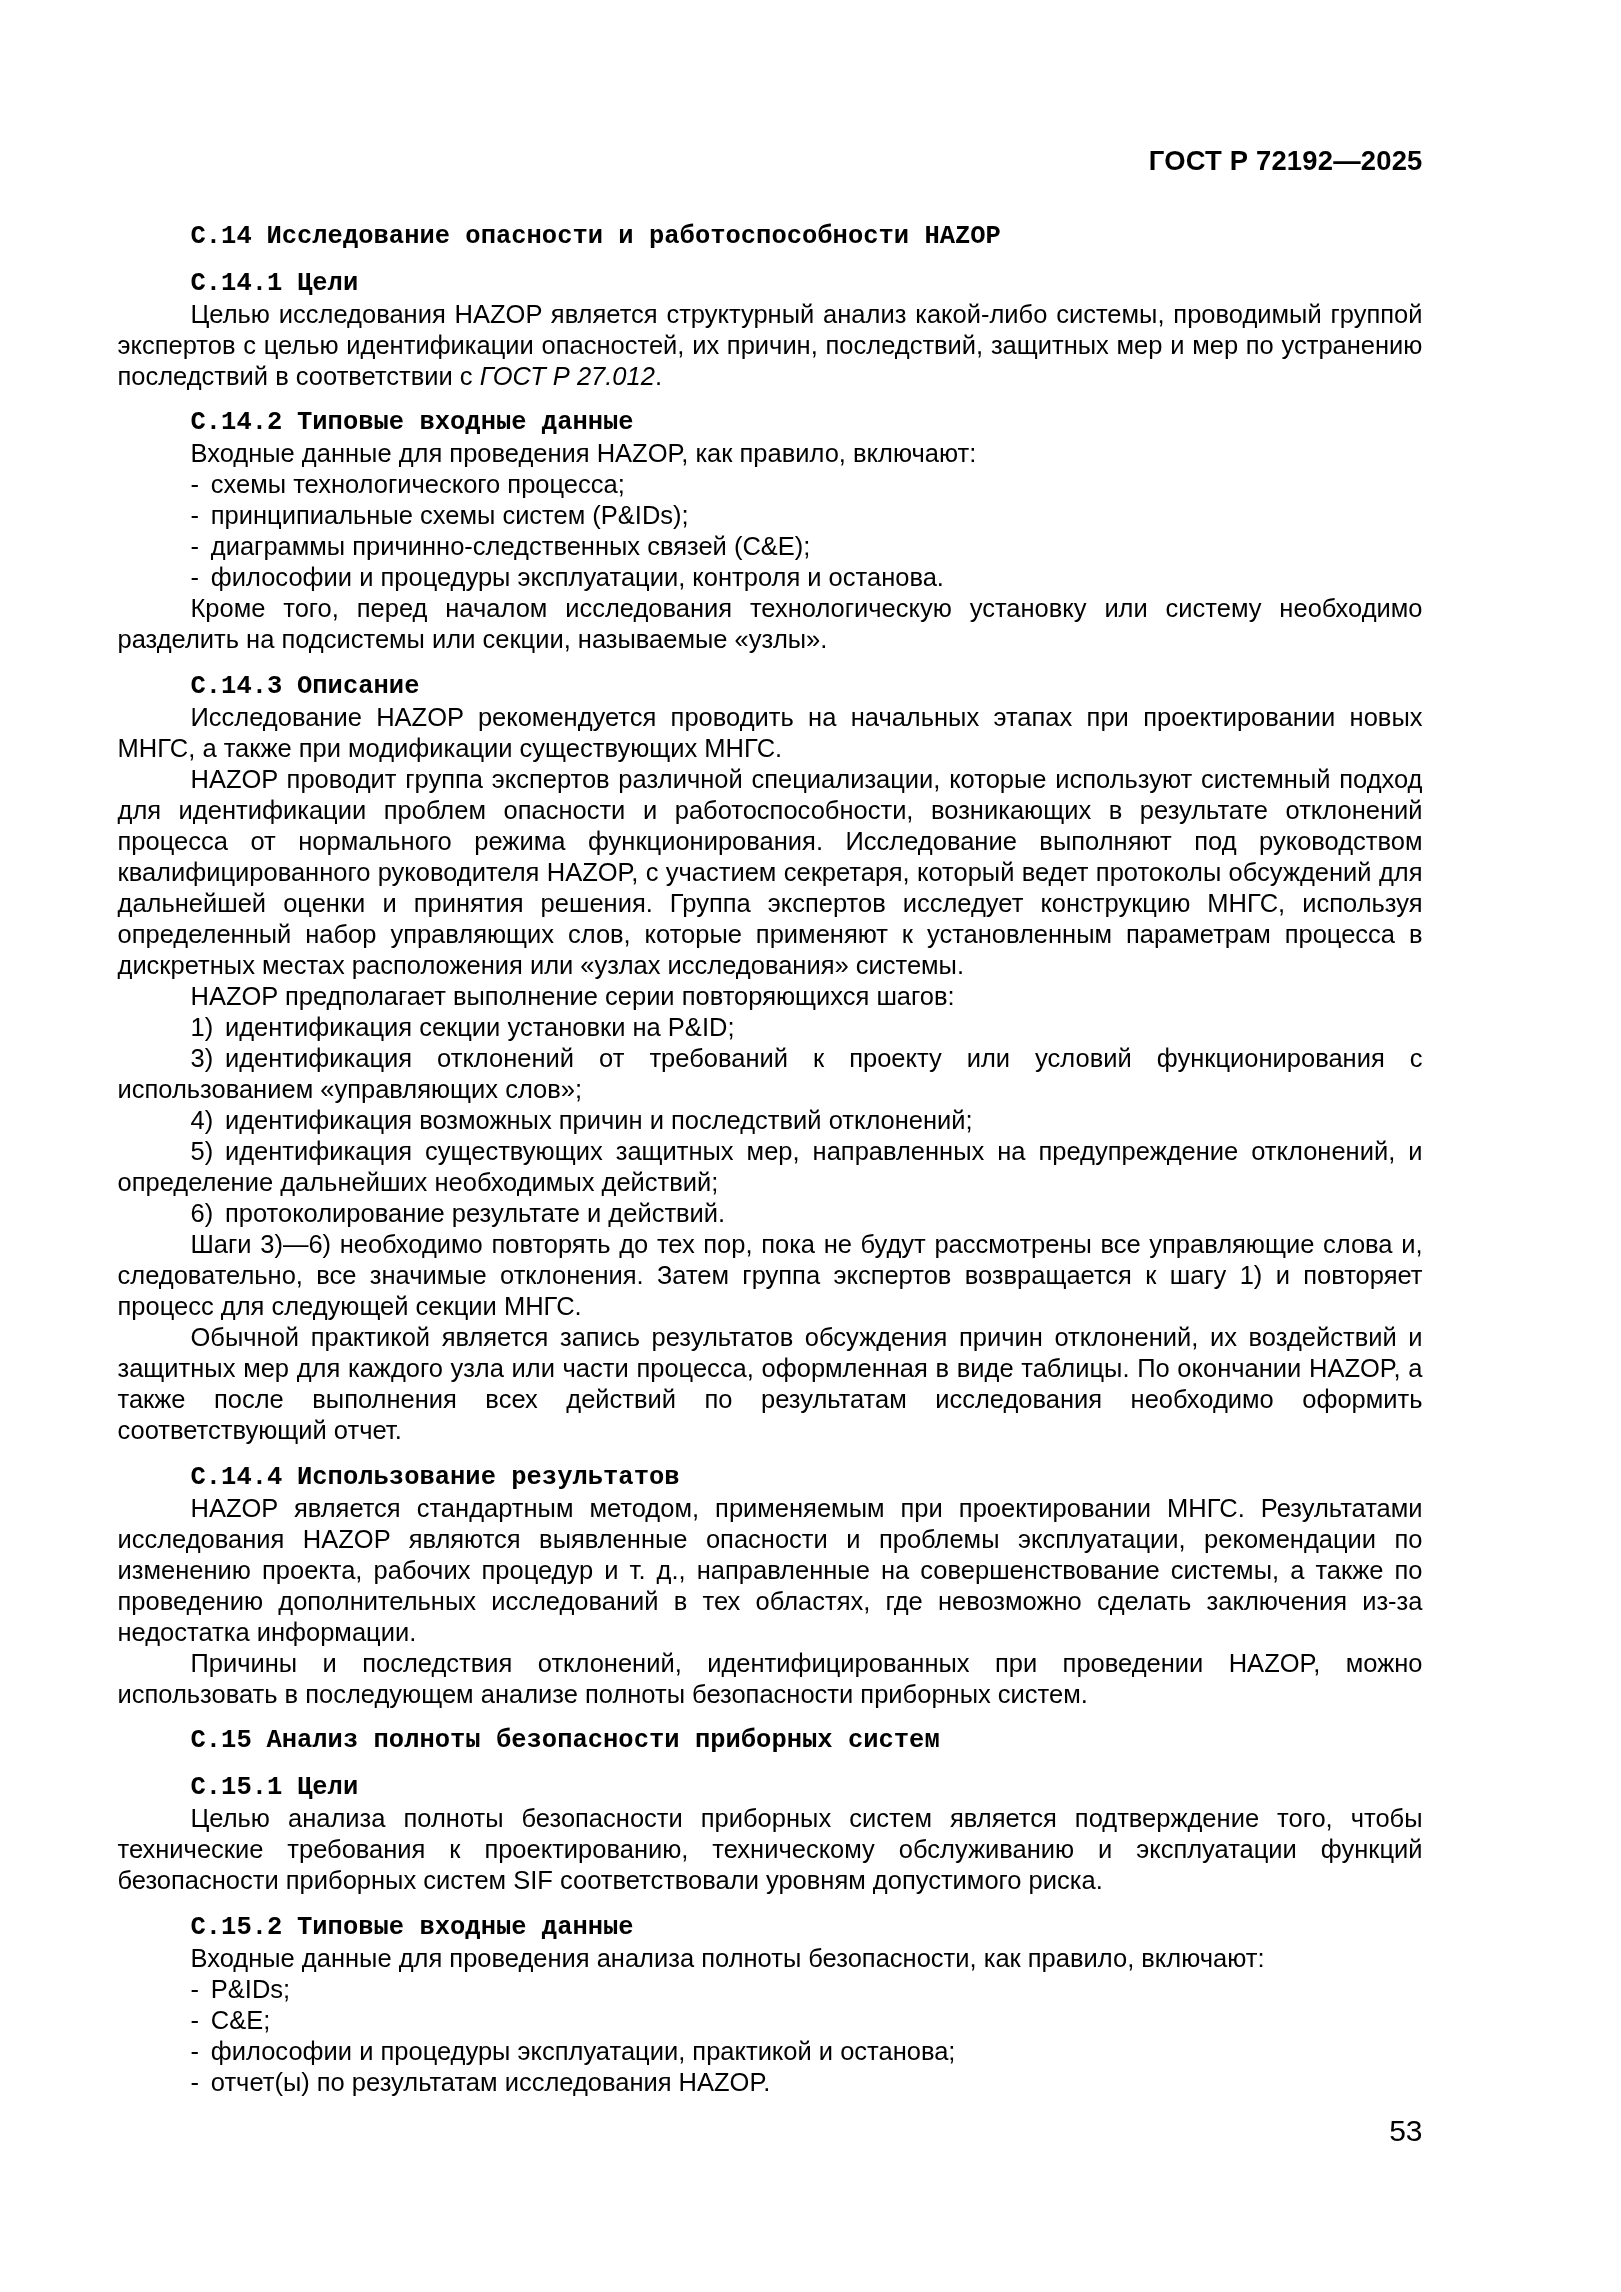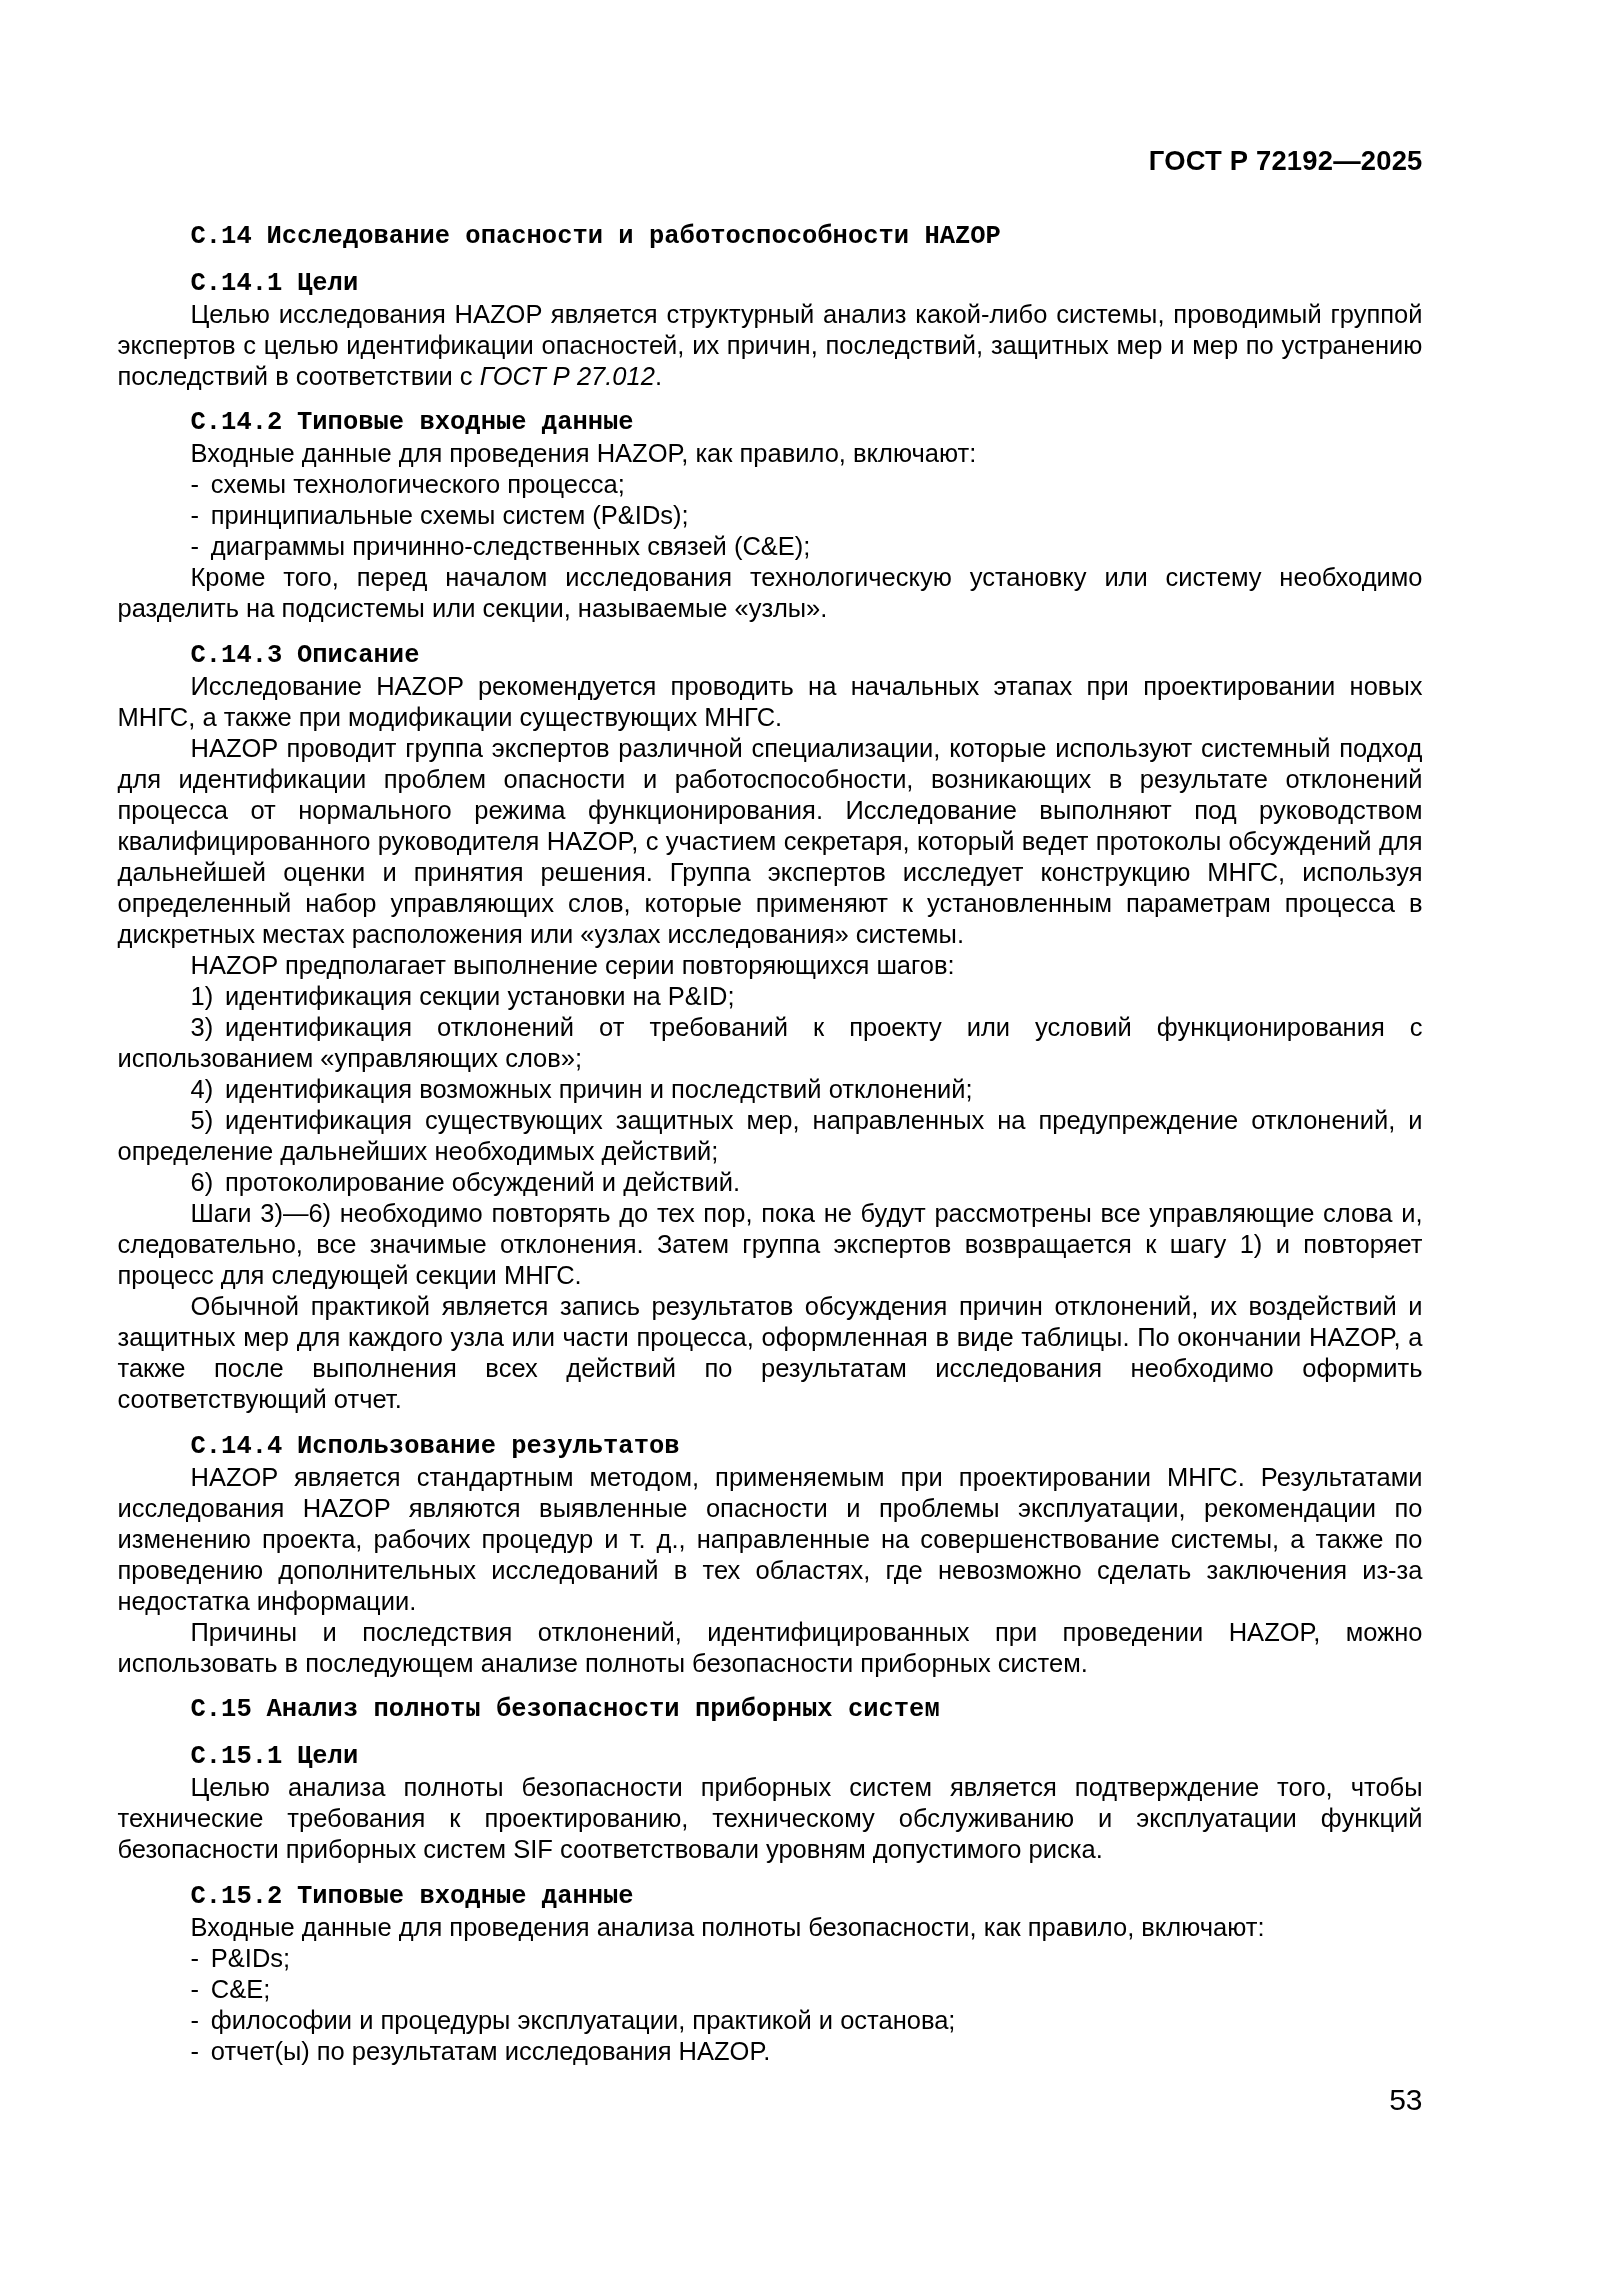--- a/index.html
+++ b/index.html
@@ -70,30 +70,31 @@
 
   <main class="doc-body" id="doc-body">
       <div class="heading section"><span class="hnum">С.14</span><span>Исследование опасности и работоспособности HAZOP</span></div>
       <div class="heading subsection"><span class="hnum">С.14.1</span><span>Цели</span></div>
       <p class="para"><span>Целью исследования HAZOP является структурный анализ какой-либо системы, проводимый группой экспертов с целью идентификации опасностей, их причин, последствий, защитных мер и мер по устранению последствий в соответствии с </span><em>ГОСТ Р 27.012</em><span>.</span></p>
       <div class="heading subsection"><span class="hnum">С.14.2</span><span>Типовые входные данные</span></div>
       <p class="para"><span>Входные данные для проведения HAZOP, как правило, включают:</span></p>
       <p class="para"><span class="marker">-</span><span>схемы технологического процесса;</span></p>
       <p class="para"><span class="marker">-</span><span>принципиальные схемы систем (P&amp;IDs);</span></p>
       <p class="para"><span class="marker">-</span><span>диаграммы причинно-следственных связей (C&amp;E);</span></p>
+      <p class="para"><span class="marker">-</span><span>философии и процедуры эксплуатации, контроля и останова.</span></p>
       <p class="para"><span>Кроме того, перед началом исследования технологическую установку или систему необходимо разделить на подсистемы или секции, называемые «узлы».</span></p>
       <div class="heading subsection"><span class="hnum">С.14.3</span><span>Описание</span></div>
       <p class="para"><span>Исследование HAZOP рекомендуется проводить на начальных этапах при проектировании новых МНГС, а также при модификации существующих МНГС.</span></p>
       <p class="para"><span>HAZOP проводит группа экспертов различной специализации, которые используют системный подход для идентификации проблем опасности и работоспособности, возникающих в результате отклонений процесса от нормального режима функционирования. Исследование выполняют под руководством квалифицированного руководителя HAZOP, с участием секретаря, который ведет протоколы обсуждений для дальнейшей оценки и принятия решения. Группа экспертов исследует конструкцию МНГС, используя определенный набор управляющих слов, которые применяют к установленным параметрам процесса в дискретных местах расположения или «узлах исследования» системы.</span></p>
       <p class="para"><span>HAZOP предполагает выполнение серии повторяющихся шагов:</span></p>
       <p class="para"><span class="marker">1)</span><span>идентификация секции установки на P&amp;ID;</span></p>
       <p class="para"><span class="marker">3)</span><span>идентификация отклонений от требований к проекту или условий функционирования с использованием «управляющих слов»;</span></p>
       <p class="para"><span class="marker">4)</span><span>идентификация возможных причин и последствий отклонений;</span></p>
       <p class="para"><span class="marker">5)</span><span>идентификация существующих защитных мер, направленных на предупреждение отклонений, и определение дальнейших необходимых действий;</span></p>
-      <p class="para"><span class="marker">6)</span><span>протоколирование обсуждений и действий.</span></p>
+      <p class="para"><span class="marker">6)</span><span>протоколирование результате и действий.</span></p>
       <p class="para"><span>Шаги 3)—6) необходимо повторять до тех пор, пока не будут рассмотрены все управляющие слова и, следовательно, все значимые отклонения. Затем группа экспертов возвращается к шагу 1) и повторяет процесс для следующей секции МНГС.</span></p>
       <p class="para"><span>Обычной практикой является запись результатов обсуждения причин отклонений, их воздействий и защитных мер для каждого узла или части процесса, оформленная в виде таблицы. По окончании HAZOP, а также после выполнения всех действий по результатам исследования необходимо оформить соответствующий отчет.</span></p>
       <div class="heading subsection"><span class="hnum">С.14.4</span><span>Использование результатов</span></div>
       <p class="para"><span>HAZOP является стандартным методом, применяемым при проектировании МНГС. Результатами исследования HAZOP являются выявленные опасности и проблемы эксплуатации, рекомендации по изменению проекта, рабочих процедур и т. д., направленные на совершенствование системы, а также по проведению дополнительных исследований в тех областях, где невозможно сделать заключения из-за недостатка информации.</span></p>
       <p class="para"><span>Причины и последствия отклонений, идентифицированных при проведении HAZOP, можно использовать в последующем анализе полноты безопасности приборных систем.</span></p>
       <div class="heading section"><span class="hnum">С.15</span><span>Анализ полноты безопасности приборных систем</span></div>
       <div class="heading subsection"><span class="hnum">С.15.1</span><span>Цели</span></div>
       <p class="para"><span>Целью анализа полноты безопасности приборных систем является подтверждение того, чтобы технические требования к проектированию, техническому обслуживанию и эксплуатации функций безопасности приборных систем SIF соответствовали уровням допустимого риска.</span></p>
       <div class="heading subsection"><span class="hnum">С.15.2</span><span>Типовые входные данные</span></div>
       <p class="para"><span>Входные данные для проведения анализа полноты безопасности, как правило, включают:</span></p>

